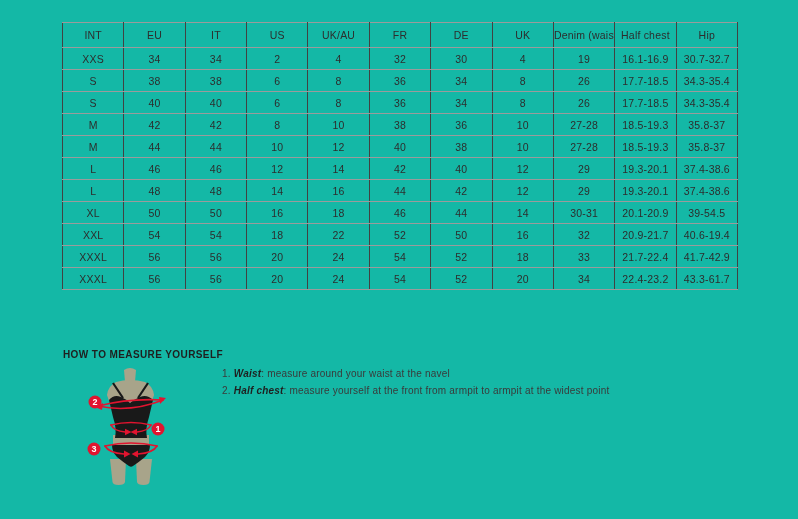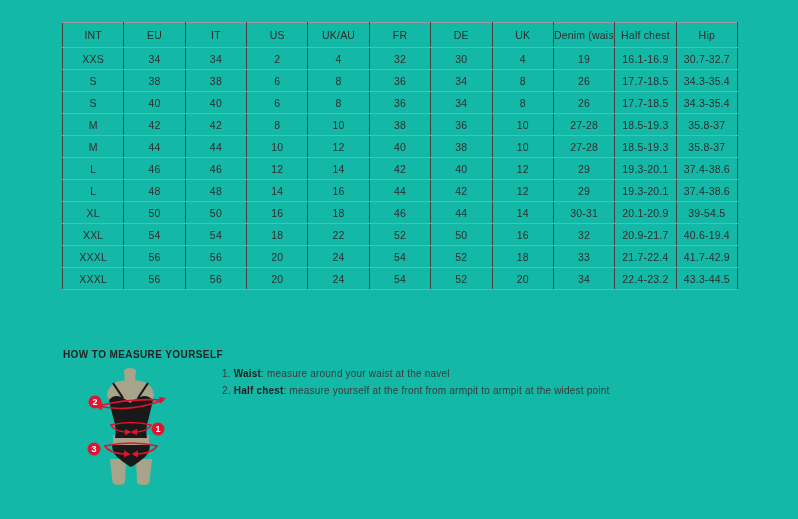--- a/index.html
+++ b/index.html
@@ -36,21 +36,21 @@
     font-size:10px;font-weight:bold;color:#1f1f1f;letter-spacing:0.4px;
   }
   .figure-wrap{position:absolute;left:76px;top:367px;width:118px;height:127px;}
   .steps{
     position:absolute;left:222px;top:368px;margin:0;padding:0;list-style:none;
   }
   .steps li{
     font-size:10px;color:#3a3a3a;line-height:11px;margin:0 0 6px 0;letter-spacing:0.2px;
   }
   .steps .num{margin-right:3px;}
-  .steps .lbl{font-weight:bold;color:#1f1f1f;}
+  .steps .lbl{font-weight:bold;color:#1f1f1f;font-style:italic;}
 </style>
 </head>
 <body>
 
 <div class="page">
 
   <table class="size-chart">
     <thead>
       <tr>
           <th>INT</th>
@@ -201,21 +201,21 @@
           <td>XXXL</td>
           <td>56</td>
           <td>56</td>
           <td>20</td>
           <td>24</td>
           <td>54</td>
           <td>52</td>
           <td>20</td>
           <td>34</td>
           <td>22.4-23.2</td>
-          <td>43.3-44.5</td>
+          <td>43.3-61.7</td>
         </tr>
       </tbody>
   </table>
 
   <div class="measure-title">HOW TO MEASURE YOURSELF</div>
 
   <div class="figure-wrap">
     <svg viewBox="0 0 118 127" width="118" height="127">
 
       <path d="M49,15 L48,3 Q54,-1 60,3 L59,15 Z" fill="#a8a48a"></path>

